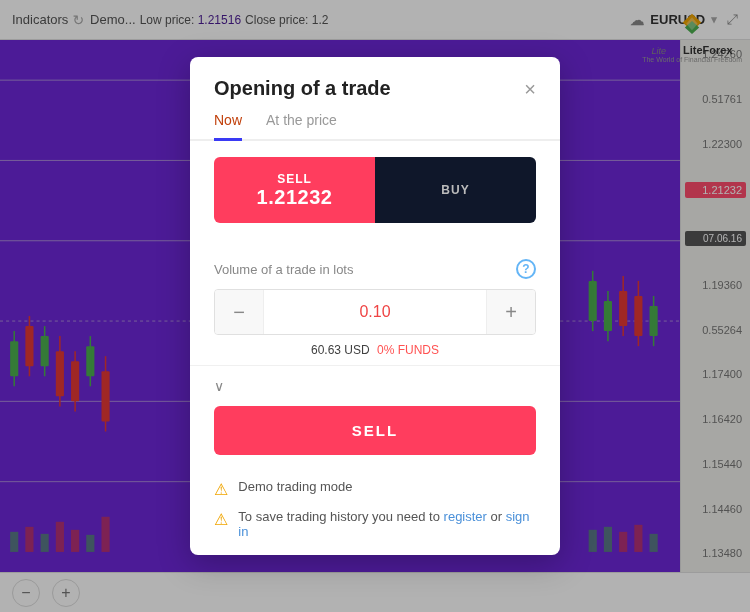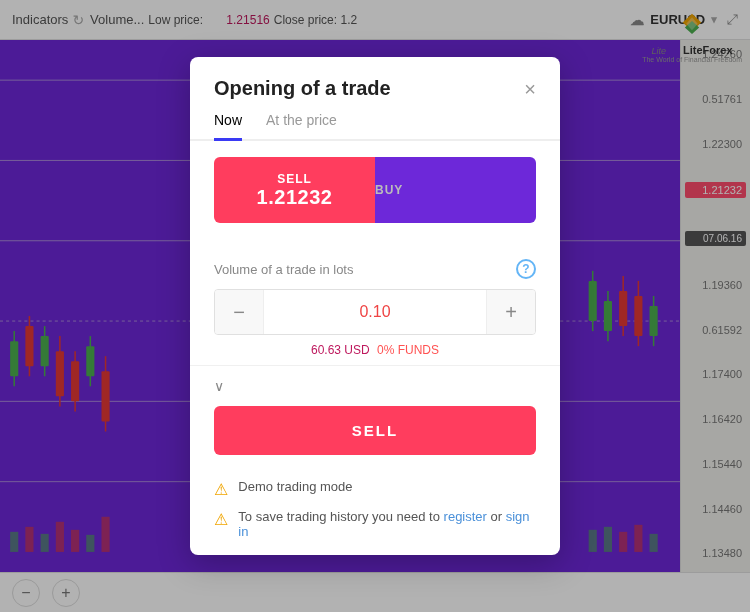--- a/index.html
+++ b/index.html
@@ -209,21 +209,21 @@
     .tab {
       font-size: 14px;
       padding-bottom: 10px;
       color: #999;
       cursor: pointer;
       border-bottom: 3px solid transparent;
       margin-bottom: -2px;
     }
 
     .tab.active {
-      color: #000000;
+      color: #c2410c;
       border-bottom: 3px solid #3a3af4;
       font-weight: 500;
     }
 
     
     .price-buttons {
       display: flex;
       margin: 16px 24px 0;
       border-radius: 6px;
       overflow: hidden;
@@ -263,26 +263,26 @@
       transform: translateX(-50%);
       width: 0;
       height: 0;
       border-left: 8px solid transparent;
       border-right: 8px solid transparent;
       border-top: 8px solid #ff3d5e;
     }
 
     .buy-btn {
       flex: 1;
-      background: #6d28d9;
+      background: #0f172a;
       color: #aaa;
       border: none;
       padding: 26px 0;
       cursor: pointer;
-      text-align: left;
+      text-align: center;
     }
 
     .buy-btn-label {
       font-size: 12px;
       font-weight: 600;
       letter-spacing: 1px;
       display: block;
       color: #bbb;
     }
 
@@ -359,21 +359,21 @@
       border-right: 1px solid #eee;
     }
 
     .funds-info {
       text-align: center;
       font-size: 12px;
       margin-top: 8px;
     }
 
     .funds-usd {
-      color: #be185d;
+      color: #404040;
     }
 
     .funds-pct {
       color: #ff5252;
       margin-left: 4px;
     }
 
     
     .closing-conditions {
       padding: 12px 24px;
@@ -467,25 +467,25 @@
 <body>
 
 <div class="chart-bg">
 
   <div class="chart-top-bar">
     <span class="chart-top-bar-item">
       <span>Indicators</span>
     </span>
     <span class="chart-top-bar-item">
       <span style="font-size:14px; color:#aaa;">↻</span>
-      <span>Volume...</span>
+      <span>Demo...</span>
     </span>
     <span class="chart-price-label">
       <span>Low price:</span>
-      <span style="color:#be185d;margin-left:20px;">1.21516</span>
+      <span style="color:#4c1d95;">1.21516</span>
     </span>
     <span class="chart-price-label">
       <span>Close price:</span>
       <span>1.2</span>
     </span>
 
     <div style="margin-left:auto; display:flex; align-items:center; gap:10px;">
       <div class="eurusd-badge">
         <span class="cloud-icon">☁</span>
         <span>EURUSD</span>
@@ -497,21 +497,21 @@
 
   <div class="chart-area">
 
     <div class="price-axis">
       <span class="price-label">1.24260</span>
       <span class="price-label">0.51761</span>
       <span class="price-label">1.22300</span>
       <span class="price-highlight">1.21232</span>
       <span class="price-date">07.06.16</span>
       <span class="price-label">1.19360</span>
-      <span class="price-label">0.61592</span>
+      <span class="price-label">0.55264</span>
       <span class="price-label">1.17400</span>
       <span class="price-label">1.16420</span>
       <span class="price-label">1.15440</span>
       <span class="price-label">1.14460</span>
       <span class="price-label">1.13480</span>
       <span class="price-label">1.12500</span>
     </div>
 
     <div class="candles-area">
       <svg class="candle-svg" viewBox="0 0 670 530" preserveAspectRatio="none">

